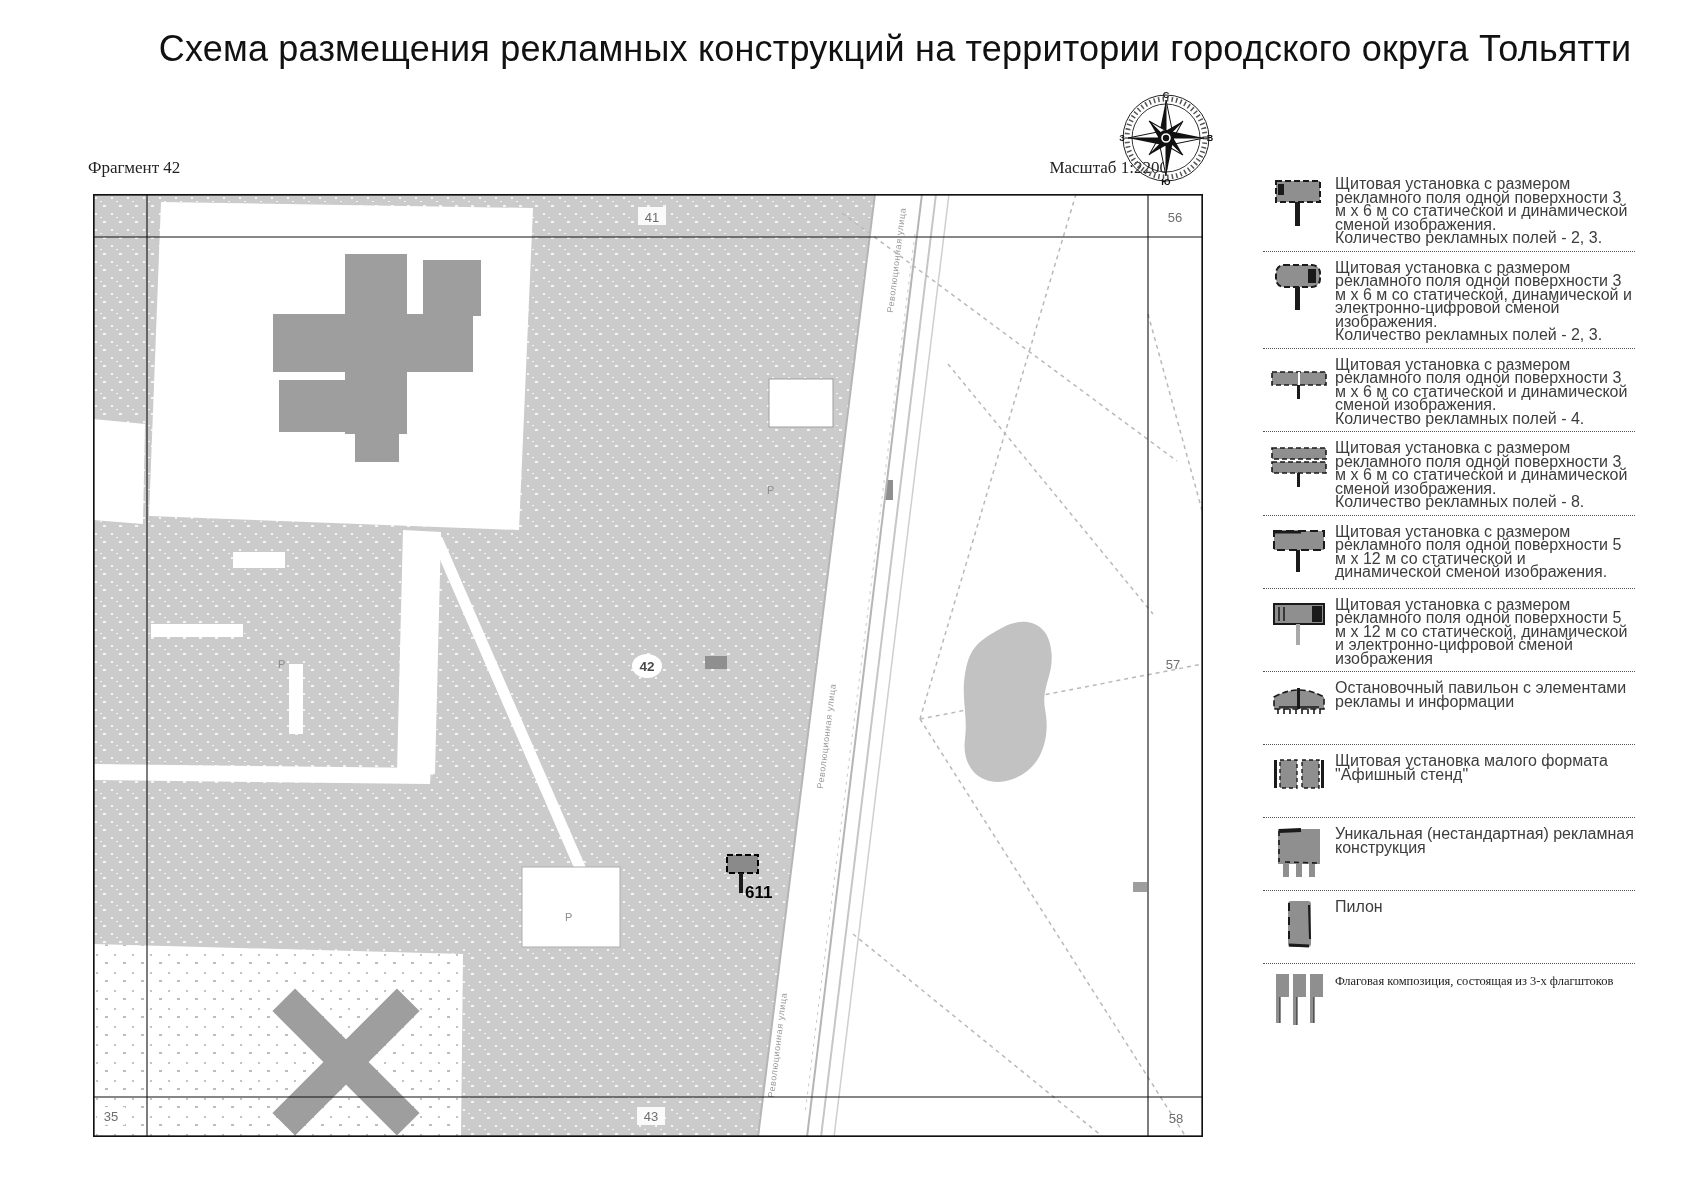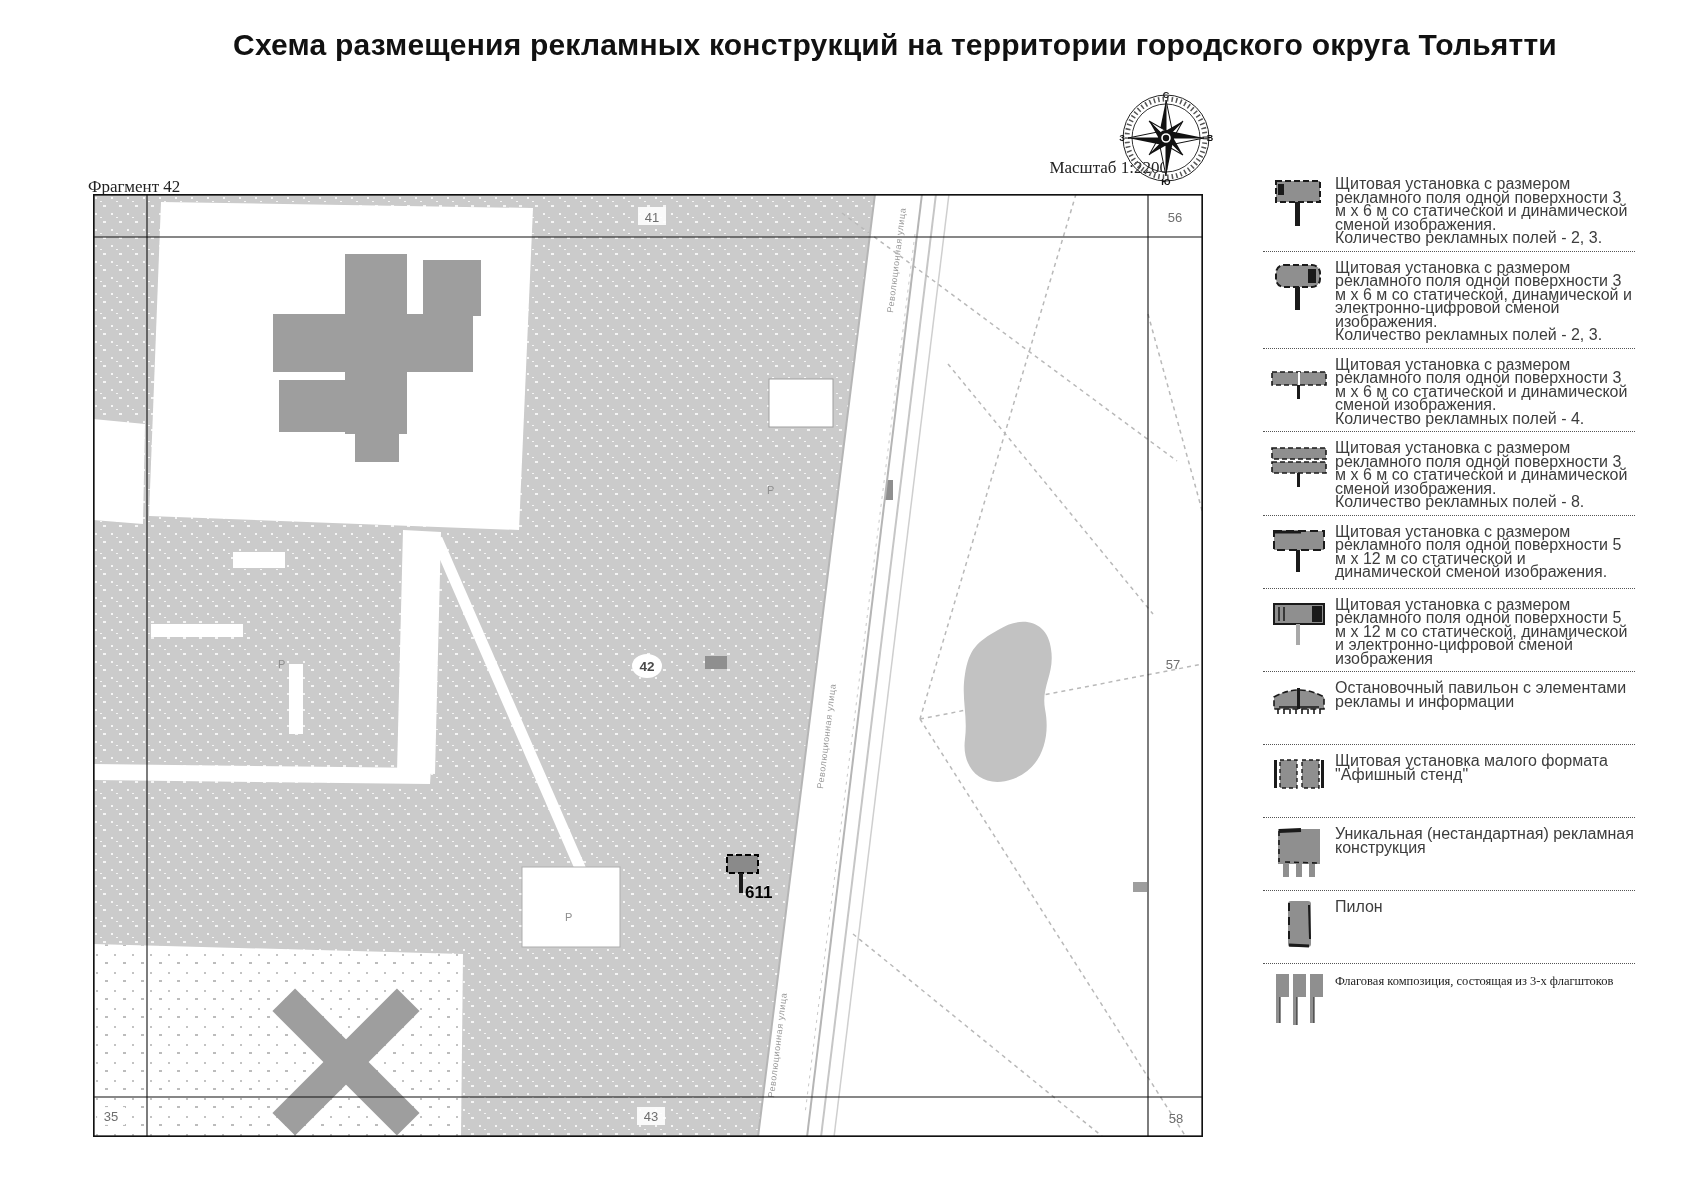--- a/index.html
+++ b/index.html
@@ -1,21 +1,21 @@
 <!DOCTYPE html>
 <html><head>
 <meta charset="utf-8">
 <style>
   html,body{margin:0;padding:0;background:#ffffff;}
   .page{position:relative;width:1697px;height:1200px;background:#fff;overflow:hidden;
         font-family:"Liberation Sans",sans-serif;color:#1a1a1a;}
   .title{position:absolute;left:95px;top:28px;width:1600px;text-align:center;
-         font-size:30px;font-weight:bold;letter-spacing:.2px;color:#111;}
+         font-size:36px;font-weight:normal;letter-spacing:.2px;color:#111;}
   .corner-label{position:absolute;font-family:"Liberation Serif",serif;font-size:17px;color:#222;}
-  #fragment-label{left:88px;top:158px;margin-top:19px;}
+  #fragment-label{left:88px;top:158px;}
   #scale-label{left:988px;top:158px;width:180px;text-align:right;}
   #compass{position:absolute;left:1118px;top:90px;}
   #map-wrap{position:absolute;left:93px;top:194px;width:1110px;height:943px;}
   
   .legend{position:absolute;left:1263px;top:168px;width:372px;}
   .legend-row{display:flex;align-items:flex-start;min-height:60px;padding:6px 0 6px 0;
               border-bottom:1.5px dotted #555;}
   .legend-row:last-child{border-bottom:none;}
   .legend-icon-cell{width:72px;flex:0 0 72px;display:flex;justify-content:center;padding-top:2px;}
   .legend-text{flex:1;font-size:16px;line-height:13.5px;color:#3d3d3d;white-space:pre-line;

